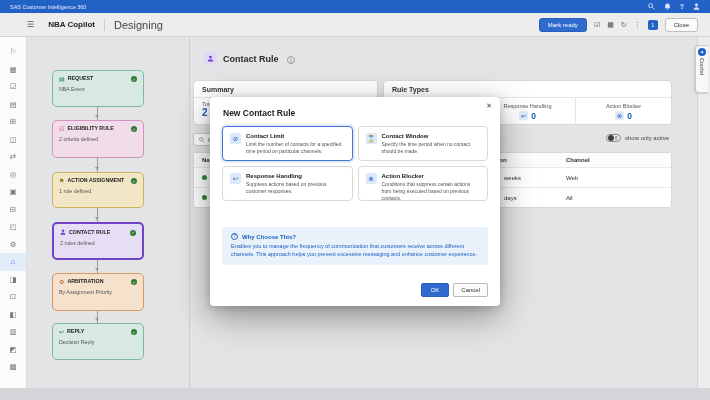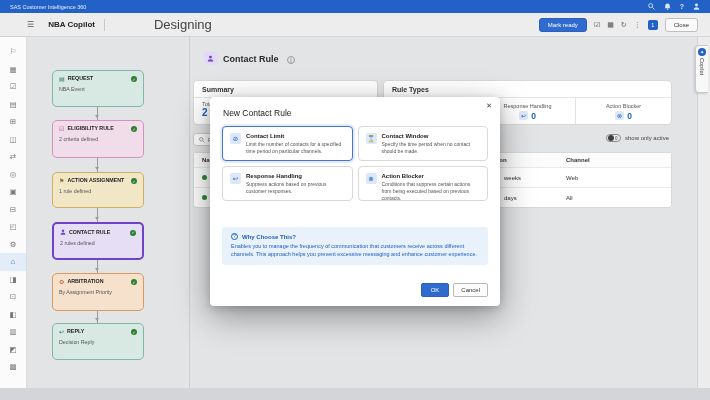--- a/index.html
+++ b/index.html
@@ -11,21 +11,21 @@
   .topbar-title { color:#e8eefb; font-size:5.5px; }
   .topbar-icons { display:flex; align-items:center; gap:9px; }
   .topbar-icons svg { display:block; }
   .help-glyph { color:#dce6f8; font-size:7px; line-height:1; font-weight:bold; }
 
   
   .appbar { position:absolute; left:0; top:13px; width:710px; height:24px; background:#ededee; border-bottom:1px solid #d4d4d6; display:flex; align-items:center; }
   .hamburger { font-size:8px; color:#555; margin-left:27px; cursor:pointer; }
   .appbar-title { font-size:8px; font-weight:bold; color:#222; margin-left:14px; }
   .appbar-sep { width:1px; height:12px; background:#c9c9c9; margin:0 9px; }
-  .appbar-status { font-size:13px; color:#444;margin-left:40px; }
+  .appbar-status { font-size:11px; color:#444; }
   .appbar-right { margin-left:auto; display:flex; align-items:center; gap:7px; margin-right:12px; }
   .btn-primary { background:#2f6bce; color:#fff; font-size:6px; padding:3px 8px; border:1px solid #2a60ba; border-radius:3px; cursor:pointer; }
   .tool-ic { font-size:7px; color:#555; cursor:pointer; }
   .badge-1 { background:#2262c6; color:#fff; font-size:5.5px; width:10px; height:10px; border-radius:2px; display:flex; align-items:center; justify-content:center; cursor:pointer; }
   .btn-close { background:#fafafa; border:1px solid #bfbfbf; color:#333; font-size:6px; padding:3px 8px; border-radius:3px; cursor:pointer; }
 
   
   .rail { position:absolute; left:0; top:37px; width:27px; height:363px; background:#fbfbfc; border-right:1px solid #dcdcde; display:flex; flex-direction:column; align-items:center; padding-top:6px; }
   .rail-ic { font-size:7.5px; color:#777; height:17.5px; display:flex; align-items:center; justify-content:center; width:100%; cursor:pointer; }
   .rail-ic.active { color:#1b5fc0; background:#e3edfa; }
@@ -86,21 +86,21 @@
   .name-link a { color:#2b2b2b; font-size:6px; text-decoration:underline; cursor:pointer; }
 
   
   .right-rail { position:absolute; left:697px; top:37px; width:13px; height:351px; background:#ececed; border-left:1px solid #d4d4d6; }
   .copilot-tab { position:absolute; left:695px; top:45px; width:13px; height:48px; background:#f8f8f9; border:1px solid #c9c9c9; border-right:none; border-radius:4px 0 0 4px; display:flex; flex-direction:column; align-items:center; padding-top:2px; gap:2px; cursor:pointer; box-shadow:-1px 1px 2px rgba(0,0,0,.12); }
   .copilot-dot { width:8px; height:8px; background:#2262c6; border-radius:50%; color:#fff; font-size:5px; display:flex; align-items:center; justify-content:center; }
   .copilot-txt { writing-mode:vertical-rl; font-size:5.5px; color:#333; }
 
   
   .modal { position:absolute; left:210px; top:97px; width:290px; height:209px; background:#fff; border-radius:4px; box-shadow:0 10px 34px rgba(0,0,0,.38), 0 2px 8px rgba(0,0,0,.18); z-index:10; }
-  .modal-title { position:absolute; left:13px; top:11px; font-size:8.5px; font-weight:normal; color:#222; }
+  .modal-title { position:absolute; left:13px; top:11px; font-size:8.5px; font-weight:bold; color:#222; }
   .modal-x { position:absolute; right:8px; top:5px; font-size:7px; color:#444; cursor:pointer; }
   .cards { position:absolute; left:12px; top:29px; width:266px; display:grid; grid-template-columns:1fr 1fr; gap:5px; }
   .mcard { border:1px solid #d9d9d9; border-radius:4px; padding:6px 7px; display:flex; gap:5px; height:35px; cursor:pointer; background:#fff; }
   .mcard.selected { border:1.5px solid #3f76d3; box-shadow:0 0 0 2px rgba(63,118,211,.14); }
   .mc-ic { width:11px; height:11px; min-width:11px; background:#dce8f8; border-radius:2px; color:#1b5fc0; font-size:6.5px; display:flex; align-items:center; justify-content:center; }
   .mc-title { font-size:6px; font-weight:bold; color:#1a1a1a; }
   .mc-desc { font-size:5px; color:#555; line-height:1.35; margin-top:2px; }
   .why { position:absolute; left:12px; top:130px; width:266px; background:#e9f1fb; border-radius:3px; padding:6px 9px; }
   .why-hd { display:flex; align-items:center; gap:4px; }
   .bulb { width:7px; height:7px; border:1px solid #1b5fc0; border-radius:50%; display:flex; align-items:center; justify-content:center; color:#1b5fc0; font-size:4.5px; }

